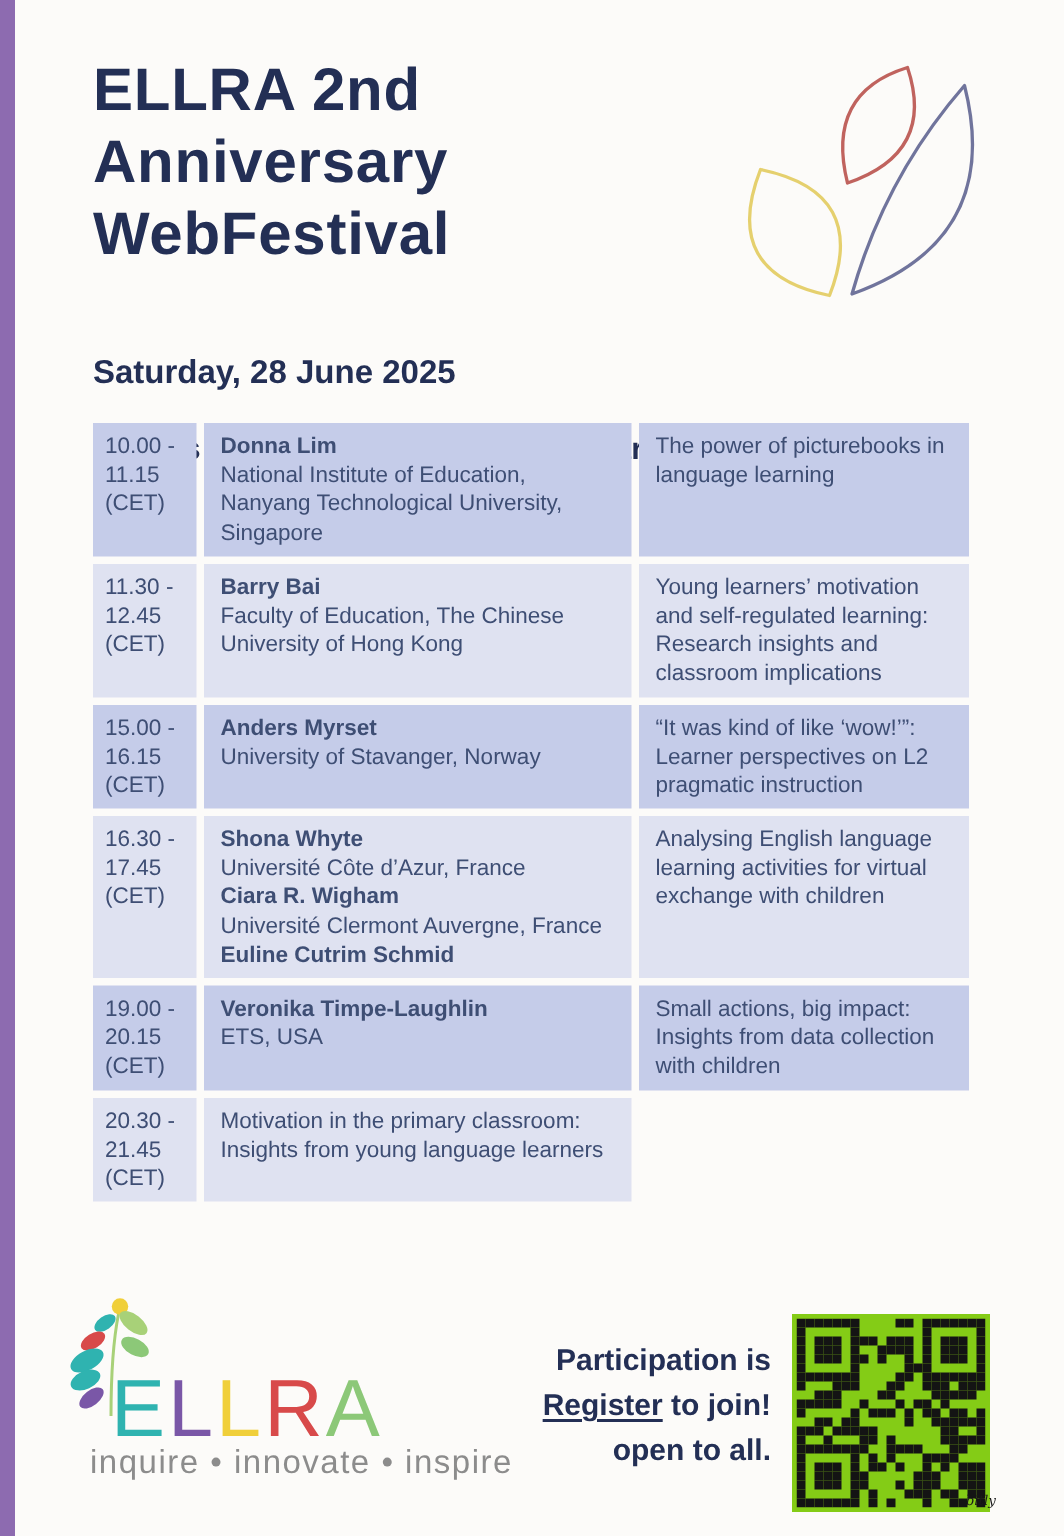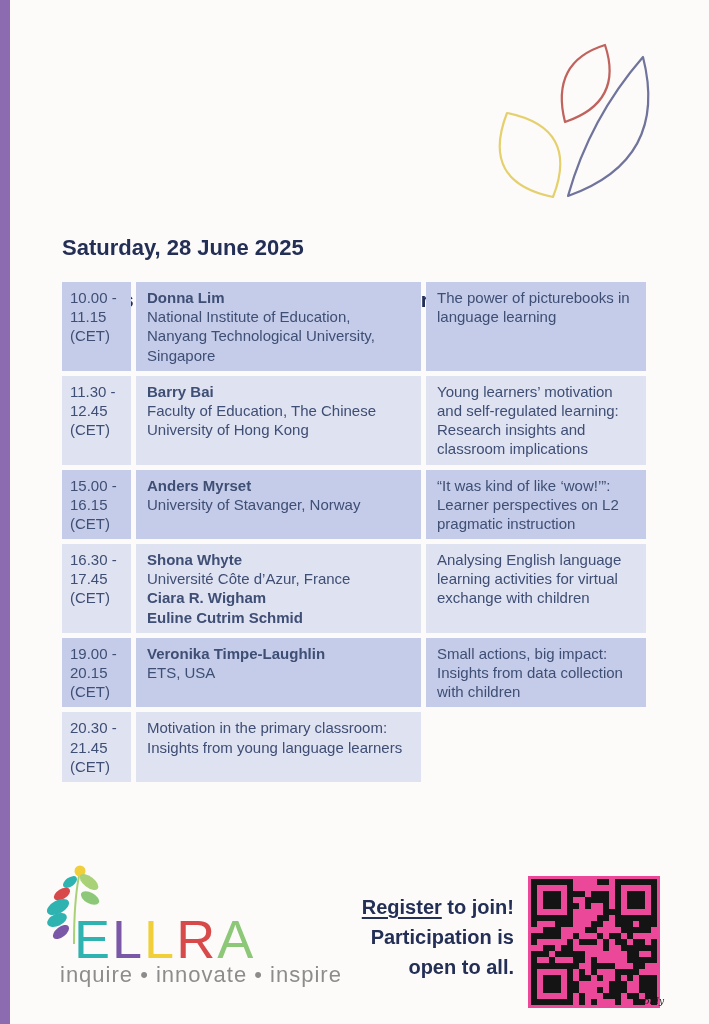--- a/index.html
+++ b/index.html
@@ -56,41 +56,42 @@
     position:absolute;left:60px;top:962px;
     font-size:22px;letter-spacing:1px;color:#8c8c8c;font-weight:400;
   }
   .register-block{
     position:absolute;left:352px;top:892px;width:162px;
     text-align:right;font-size:20px;font-weight:bold;line-height:1.5;
     color:var(--title-text,#232f55);
   }
   .register-link{text-decoration:underline;text-underline-offset:3px;color:inherit;cursor:pointer;}
   .qr-block{
-    position:absolute;left:528px;top:876px;width:132px;height:132px;background:#ec4899;
+    position:absolute;left:528px;top:876px;width:132px;height:132px;background:#84cc16;
   }
   .qr-block svg{display:block;margin:3px;}
   .qr-brand{
     position:absolute;right:-4px;bottom:2px;
     font-size:9px;font-style:italic;color:#1a1a1a;
     font-family:"DejaVu Serif", serif;
   }
 </style>
 </head>
 <body>
 
 <div class="poster" style="--accent-border: #8d6bb0; --title-text: #232f55; --table-text: #3e4e74; --row-dark: #c5cce9; --row-light: #dfe2f1; --leaf-outline-red: #c0635e; --leaf-outline-yellow: #e5d06e; --leaf-outline-purple: #70749c;">
   <div class="left-accent"></div>
 
   <svg class="decor-leaves" viewBox="470 20 220 220" fill="none" stroke-width="2.2" stroke-linejoin="round">
     <path d="M605 45 Q624 102 565 122 Q550 62 605 45 Z" stroke="#c0635e"></path>
     <path d="M643 57 Q669 160 568 196 Q590 118 643 57 Z" stroke="#70749c"></path>
     <path d="M507 113 Q480 182 553 197 Q580 128 507 113 Z" stroke="#e5d06e"></path>
   </svg>
 
+  <div class="page-title">ELLRA 2nd Anniversary WebFestival</div>
   <div class="event-date">Saturday, 28 June 2025</div>
   <div class="event-subtitle">Join us for an exciting day of webinars!</div>
 
   <div class="schedule">
     <div class="row dark">
       <div class="cell cell-time">10.00 -
 11.15
 (CET)</div>
       <div class="cell cell-speakers">
           <div class="sp-name">Donna Lim</div>
@@ -122,20 +123,21 @@
     </div>
 
     <div class="row light">
       <div class="cell cell-time">16.30 -
 17.45
 (CET)</div>
       <div class="cell cell-speakers">
           <div class="sp-name">Shona Whyte</div>
           <div class="sp-aff">Université Côte d’Azur, France</div>
           <div class="sp-name">Ciara R. Wigham</div>
+          <div class="sp-aff">Université Clermont Auvergne, France</div>
           <div class="sp-name">Euline Cutrim Schmid</div>
         </div>
       <div class="cell cell-title">Analysing English language learning activities for virtual exchange with children</div>
     </div>
 
     <div class="row dark">
       <div class="cell cell-time">19.00 -
 20.15
 (CET)</div>
       <div class="cell cell-speakers">
@@ -161,22 +163,22 @@
     <ellipse cx="18" cy="32" rx="9" ry="5" fill="#d84a4a" transform="rotate(-32 18 32)"></ellipse>
     <ellipse cx="46" cy="36" rx="10" ry="5.5" fill="#8cc878" transform="rotate(28 46 36)"></ellipse>
     <ellipse cx="14" cy="45" rx="12" ry="6.5" fill="#2fb3b0" transform="rotate(-28 14 45)"></ellipse>
     <ellipse cx="13" cy="58" rx="10.5" ry="6" fill="#2fb3b0" transform="rotate(-24 13 58)"></ellipse>
     <ellipse cx="17" cy="70" rx="9.5" ry="5" fill="#7a57a7" transform="rotate(-38 17 70)"></ellipse>
   </svg>
   <div class="logo-wordmark"><span style="color: rgb(47, 179, 176);">E</span><span style="color: rgb(122, 87, 167);">L</span><span style="color: rgb(240, 207, 58);">L</span><span style="color: rgb(216, 74, 74);">R</span><span style="color: rgb(140, 200, 120);">A</span></div>
   <div class="logo-tagline">inquire • innovate • inspire</div>
 
   <div class="register-block">
+    <div>Participation is</div>
     <div><span class="register-link">Register</span><span> to join!</span></div>
-    <div>Participation is</div>
     <div>open to all.</div>
   </div>
 
   <div class="qr-block">
     <svg width="126" height="126" viewBox="0 0 126 126" fill="#141414">
         <rect x="0" y="0" width="6" height="6"></rect>
         <rect x="6" y="0" width="6" height="6"></rect>
         <rect x="12" y="0" width="6" height="6"></rect>
         <rect x="18" y="0" width="6" height="6"></rect>
         <rect x="24" y="0" width="6" height="6"></rect>

